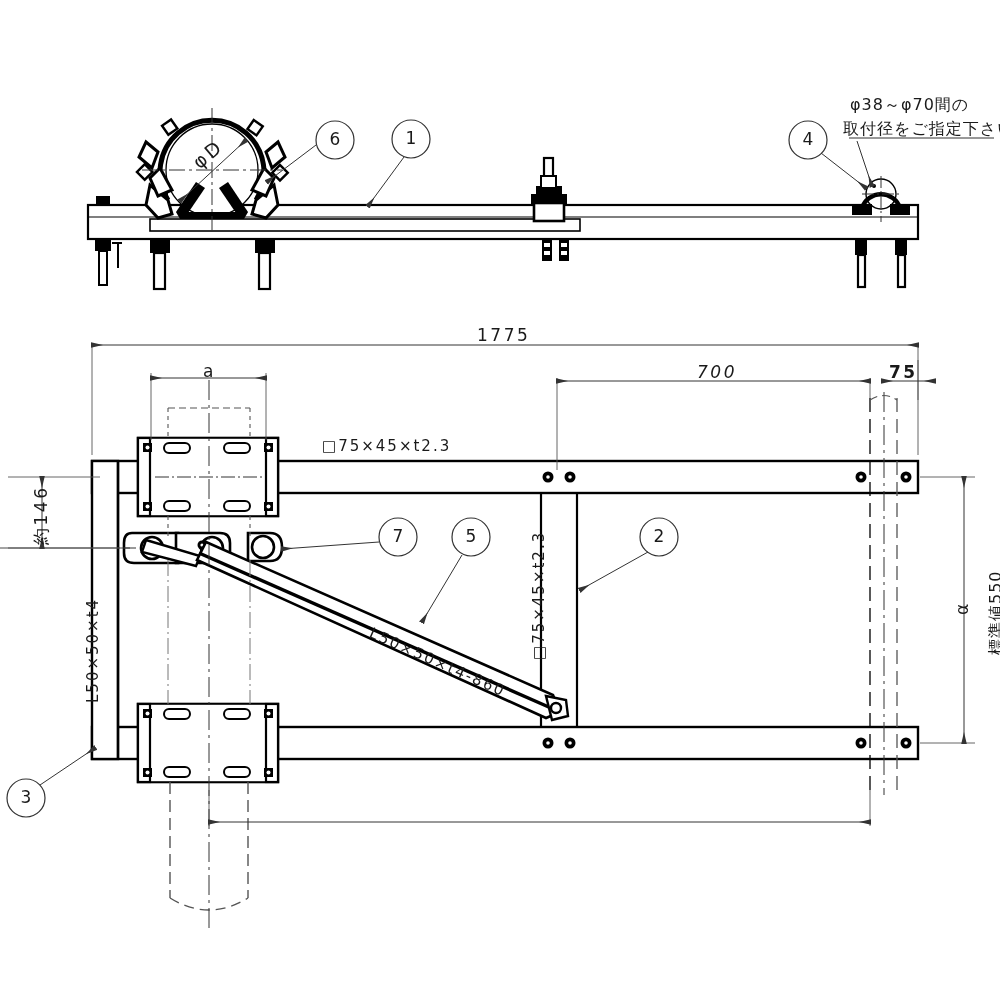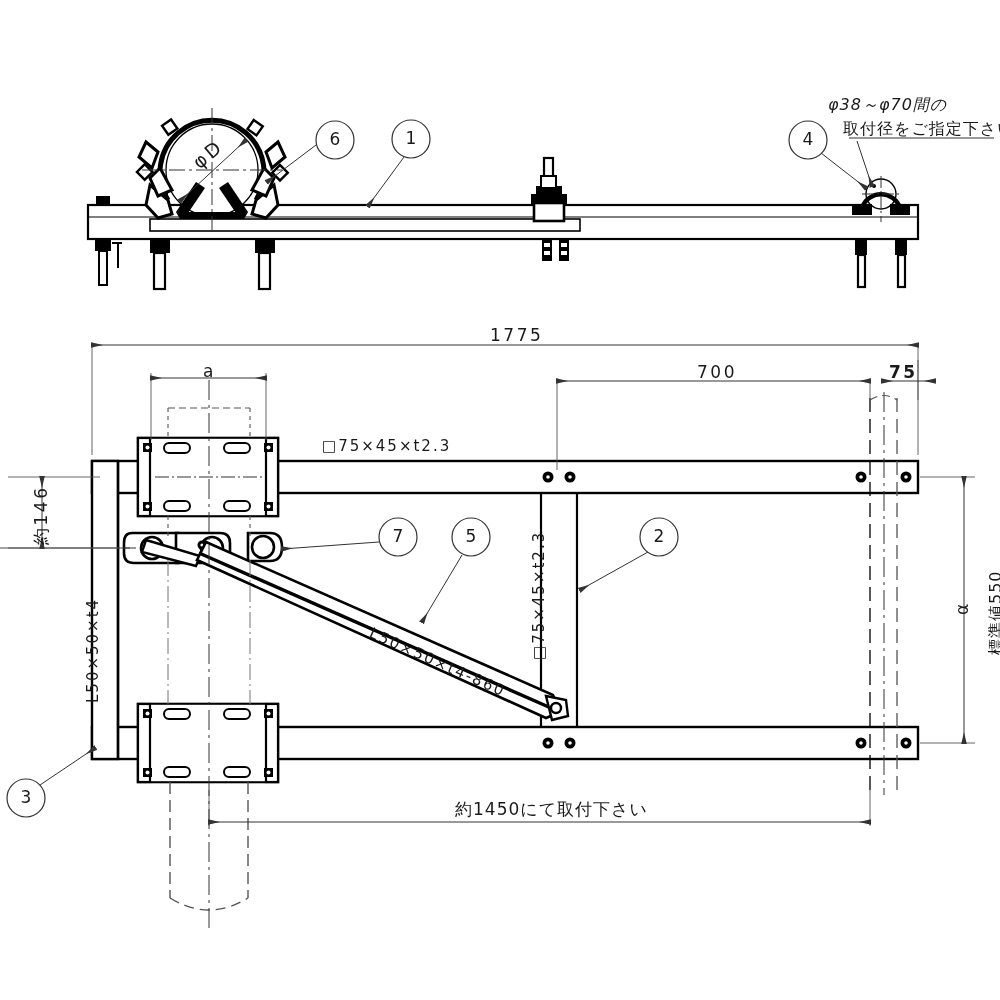--- a/index.html
+++ b/index.html
@@ -302,36 +302,35 @@
 <div class="bubnum" style="left:325px;top:129px;width:20px;">6</div>
 <div class="bubnum" style="left:401px;top:128px;width:20px;">1</div>
 <div class="bubnum" style="left:798px;top:129px;width:20px;">4</div>
 <div class="bubnum" style="left:388px;top:526px;width:20px;">7</div>
 <div class="bubnum" style="left:461px;top:526px;width:20px;">5</div>
 <div class="bubnum" style="left:649px;top:526px;width:20px;">2</div>
 <div class="bubnum" style="left:16px;top:787px;width:20px;">3</div>
 
 <div class="lbl" style="left:188px;top:156px;font-size:19px;letter-spacing:3px;transform:rotate(-40deg);transform-origin:0 0;">φD</div>
 
-<div class="lbl jp" style="left:828px;top:95px;font-style:italic;">φ38～φ70間の</div>
+<div class="lbl jp" style="left:850px;top:95px;">φ38～φ70間の</div>
 <div class="lbl jp" style="left:843px;top:119px;">取付径をご指定下さい</div>
 
-<div class="lbl dim" style="left:490px;top:325px;">1775</div>
+<div class="lbl dim" style="left:477px;top:325px;">1775</div>
 <div class="lbl dim" style="left:203px;top:361px;">a</div>
-<div class="lbl dim" style="left:697px;top:362px;">700</div>
+<div class="lbl dim" style="left:697px;top:362px;font-style:italic;">700</div>
 <div class="lbl dim" style="left:889px;top:362px;font-weight:bold;">75</div>
 
 <div class="lbl dim rot90" style="left:30px;top:545px;">約146</div>
 
 <div class="lbl dimS" style="left:322px;top:437px;">□75×45×t2.3</div>
 
 <div class="lbl dimS rot90" style="left:530px;top:660px;">□75×45×t2.3</div>
 
 <div class="lbl dimS rot90" style="left:84px;top:703px;">L50×50×t4</div>
 
 <div class="lbl dimS" style="left:374px;top:624px;transform:rotate(24deg);transform-origin:0 0;">L50×50×t4-860</div>
 
 <div class="lbl dim rot90" style="left:952px;top:615px;">α</div>
 <div class="lbl jp rot90" style="left:986px;top:655px;">標準値550</div>
 
-<div class="lbl jp" style="left:455px;top:798px;font-size:17px;">約1450にて取付下さい</div>
 
 </div>
 
 </body></html>

